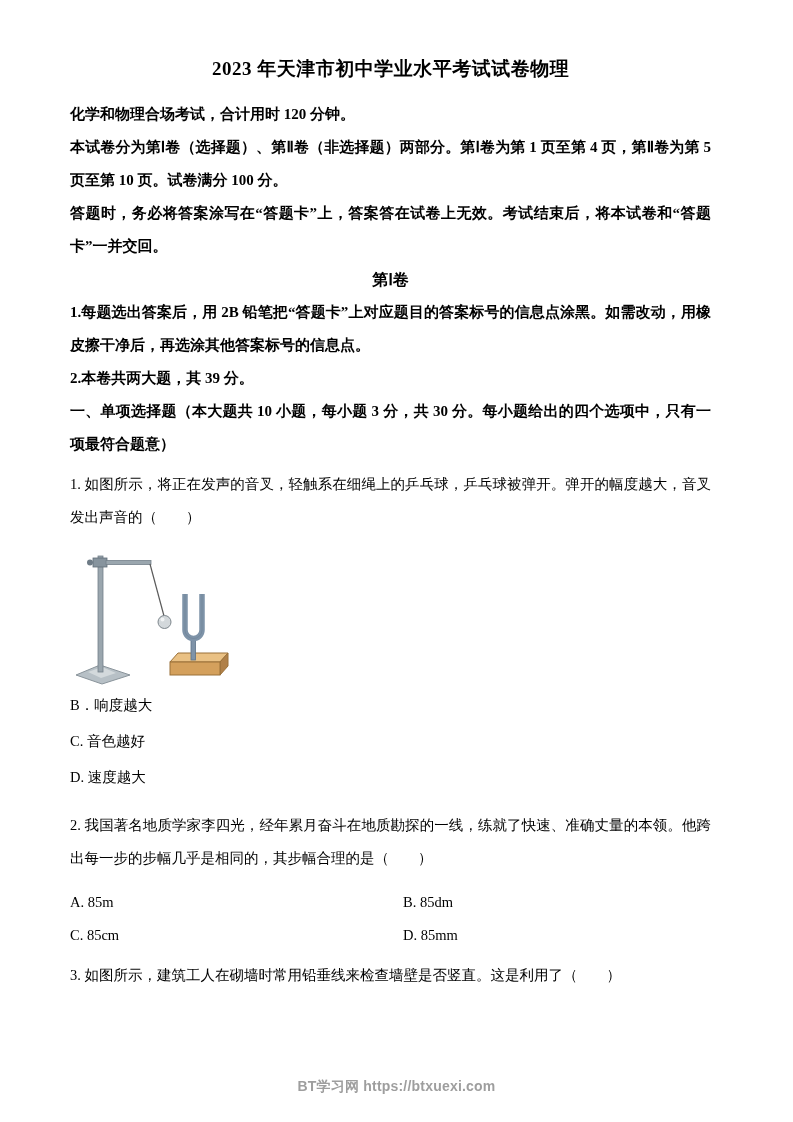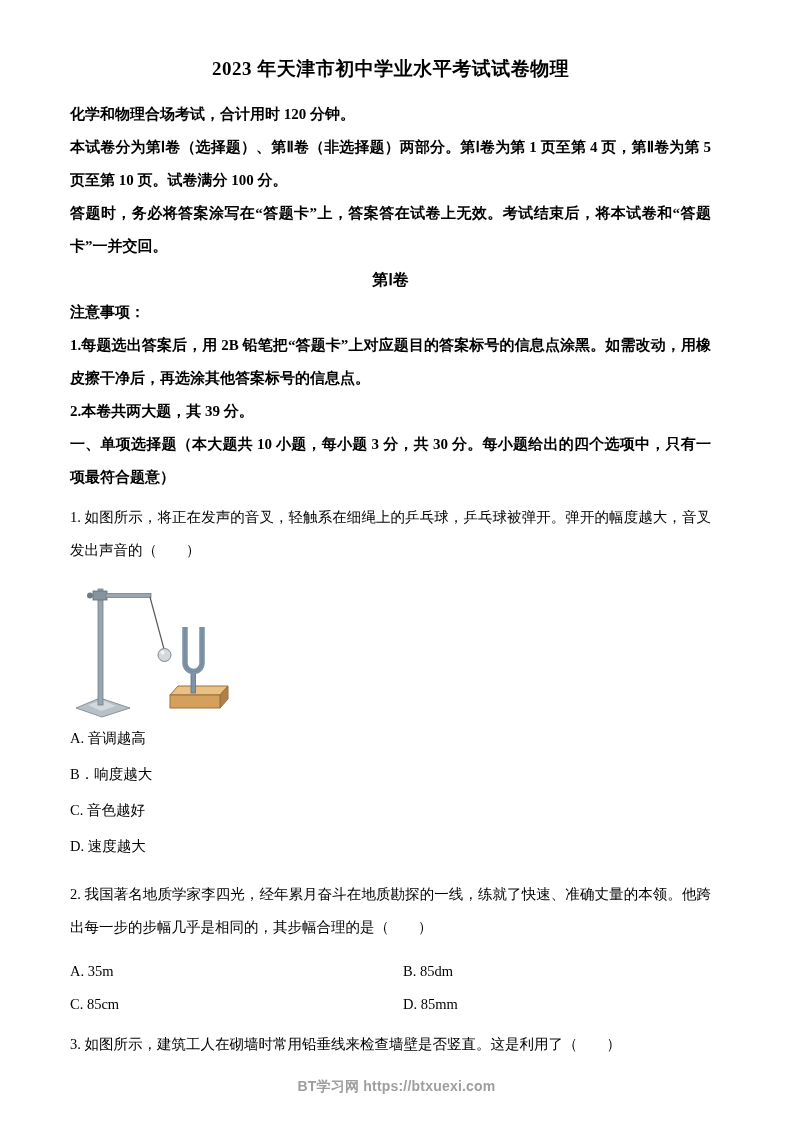--- a/index.html
+++ b/index.html
@@ -77,21 +77,20 @@
 <div class="page">
 
   <h1 class="doc-title">2023 年天津市初中学业水平考试试卷物理</h1>
 
   <p class="bp">化学和物理合场考试，合计用时 120 分钟。</p>
   <p class="bp">本试卷分为第Ⅰ卷（选择题）、第Ⅱ卷（非选择题）两部分。第Ⅰ卷为第 1 页至第 4 页，第Ⅱ卷为第 5 页至第 10 页。试卷满分 100 分。</p>
   <p class="bp">答题时，务必将答案涂写在“答题卡”上，答案答在试卷上无效。考试结束后，将本试卷和“答题卡”一并交回。</p>
 
   <h2 class="part-header">第Ⅰ卷</h2>
 
-  <p class="bp">注意事项：</p>
   <p class="bp">1.每题选出答案后，用 2B 铅笔把“答题卡”上对应题目的答案标号的信息点涂黑。如需改动，用橡皮擦干净后，再选涂其他答案标号的信息点。</p>
   <p class="bp">2.本卷共两大题，其 39 分。</p>
 
   <p class="bp">一、单项选择题（本大题共 10 小题，每小题 3 分，共 30 分。每小题给出的四个选项中，只有一项最符合题意）</p>
 
   <p class="q-text">1. 如图所示，将正在发声的音叉，轻触系在细绳上的乒乓球，乒乓球被弹开。弹开的幅度越大，音叉发出声音的（　　）</p>
 
   <div class="figure-wrap">
     <svg width="158" height="142" viewBox="0 0 158 142">
 
@@ -113,30 +112,29 @@
       <rect x="34" y="16.5" width="45" height="4" fill="#9aa6ae" stroke="#74808a" stroke-width="0.8"></rect>
 
       <line x1="78" y1="20" x2="92" y2="72" stroke="#5a5a5a" stroke-width="1.2"></line>
 
       <circle cx="92.5" cy="78" r="6.5" fill="#d3d8db" stroke="#7e878d" stroke-width="1"></circle>
       <circle cx="90.5" cy="75.5" r="2" fill="#f2f4f5"></circle>
     </svg>
   </div>
 
   <div>
-    <p class="opt-line">A. 音调越高</p>
     <p class="opt-line">B．响度越大</p>
     <p class="opt-line">C. 音色越好</p>
     <p class="opt-line">D. 速度越大</p>
   </div>
 
   <p class="q-text" style="margin-top:14px;">2. 我国著名地质学家李四光，经年累月奋斗在地质勘探的一线，练就了快速、准确丈量的本领。他跨出每一步的步幅几乎是相同的，其步幅合理的是（　　）</p>
 
   <div class="opt-grid">
-    <span>A. 35m</span>
+    <span>A. 85m</span>
     <span>B. 85dm</span>
     <span>C. 85cm</span>
     <span>D. 85mm</span>
   </div>
 
   <p class="q-text" style="margin-top:12px;">3. 如图所示，建筑工人在砌墙时常用铅垂线来检查墙壁是否竖直。这是利用了（　　）</p>
 
   <div class="footer">BT学习网 https://btxuexi.com</div>
 
 </div>

